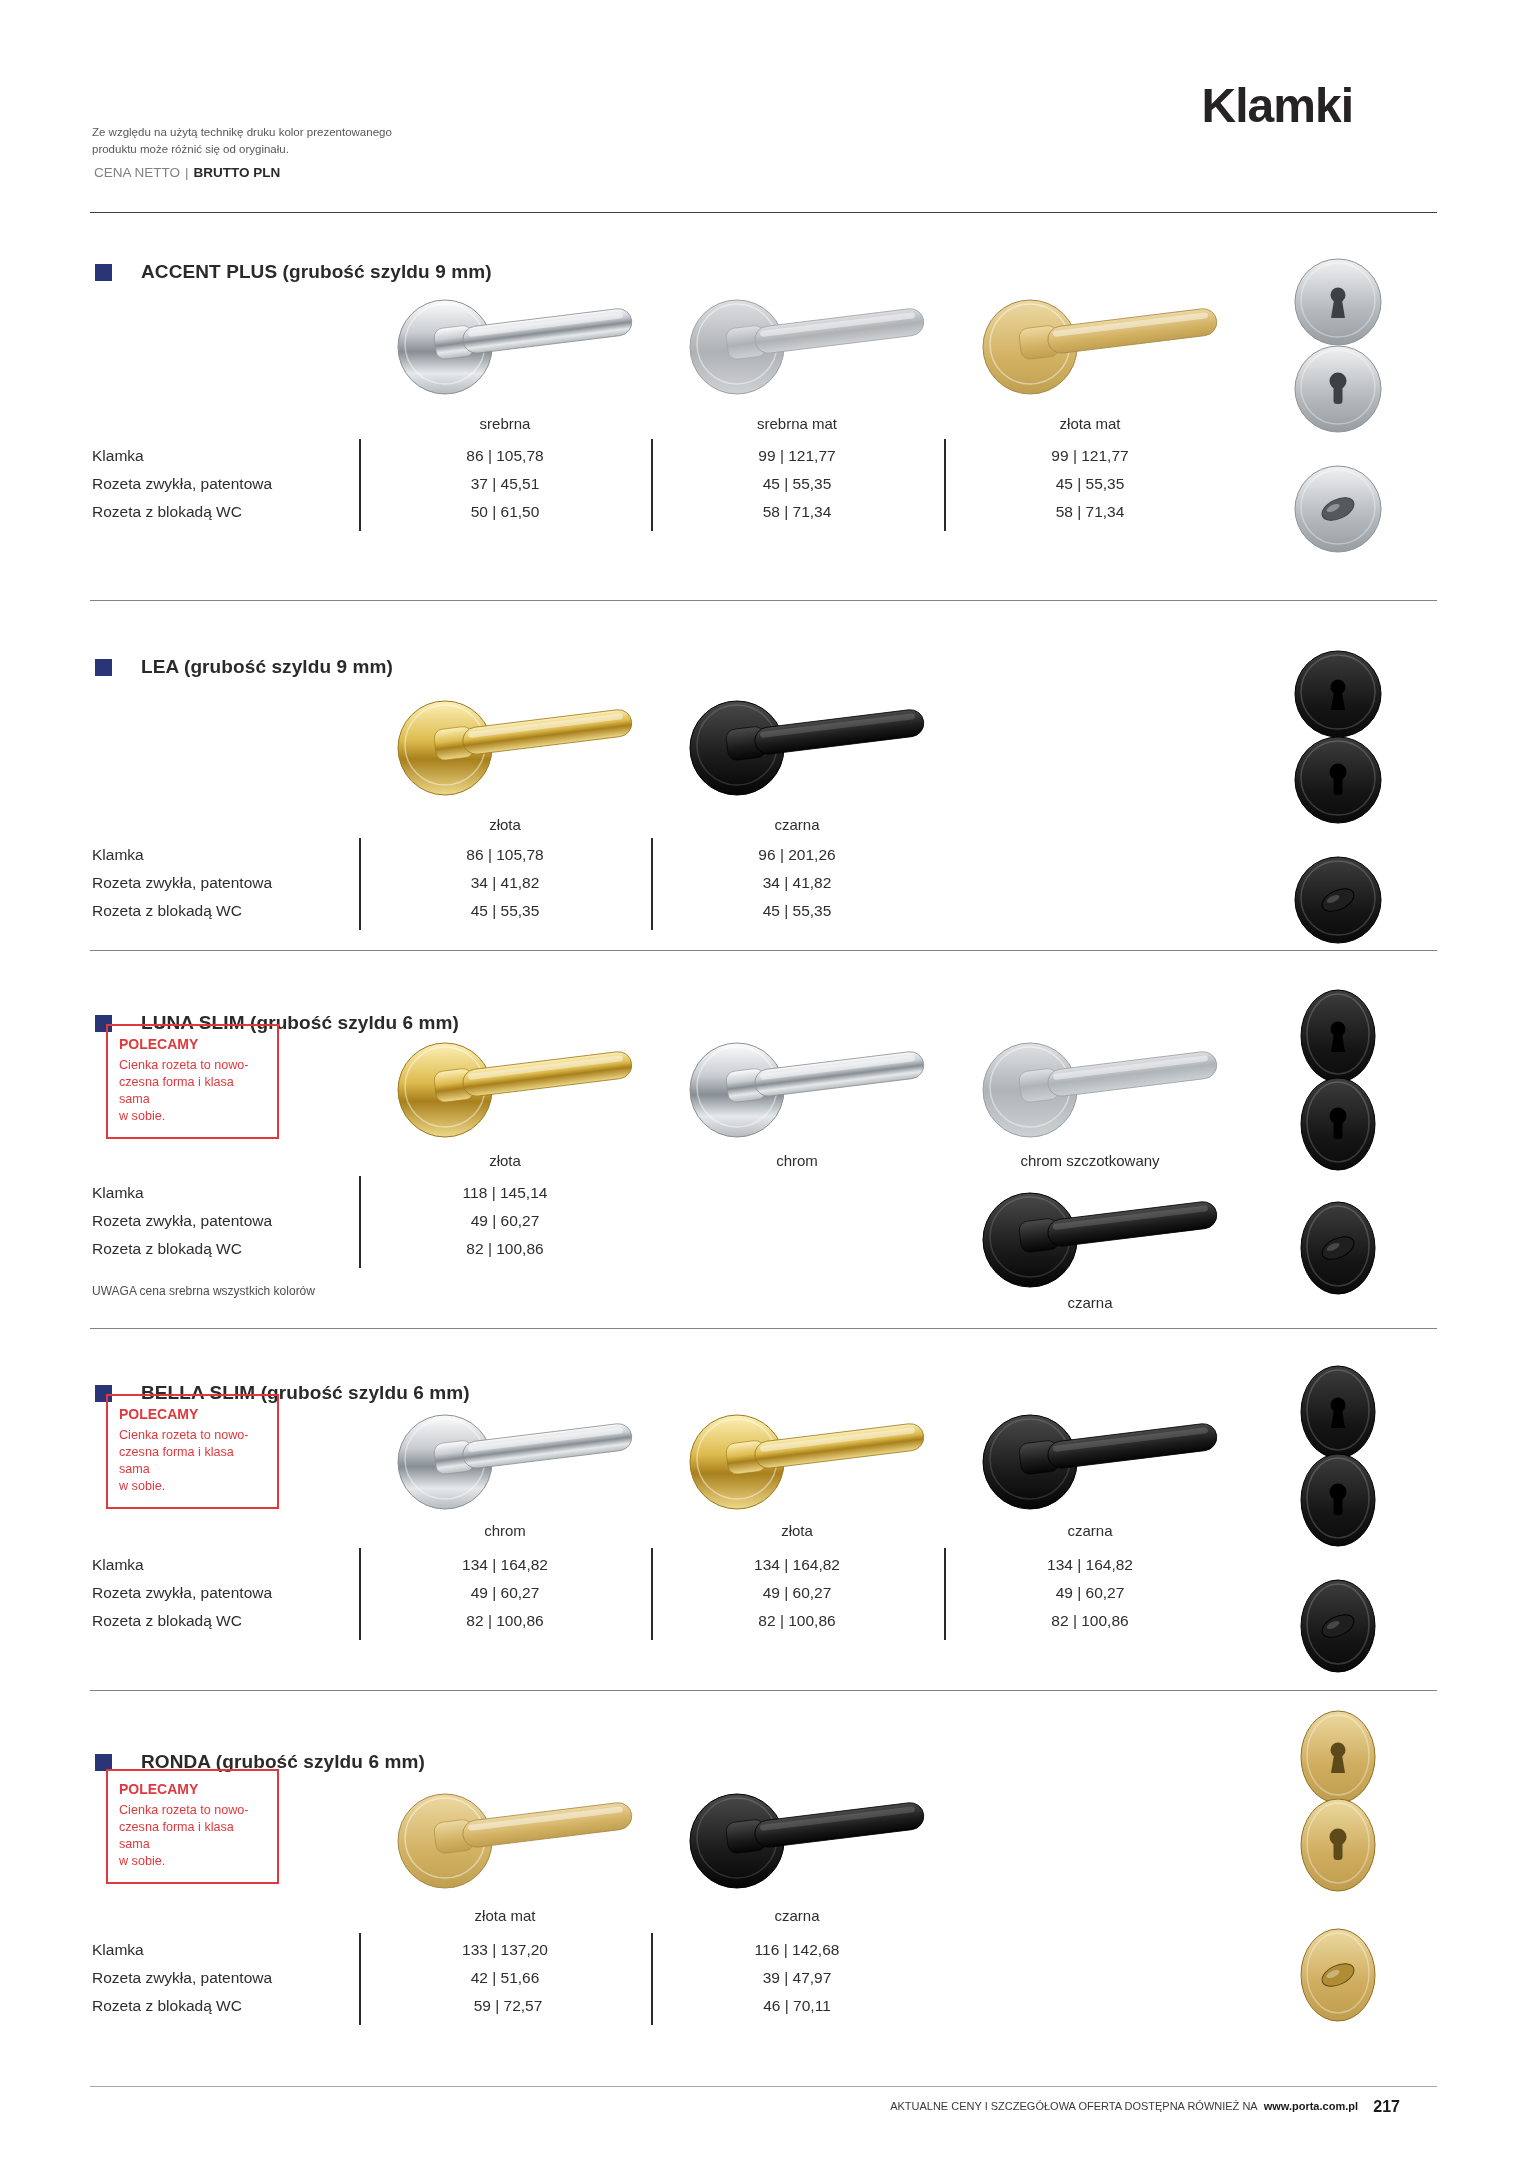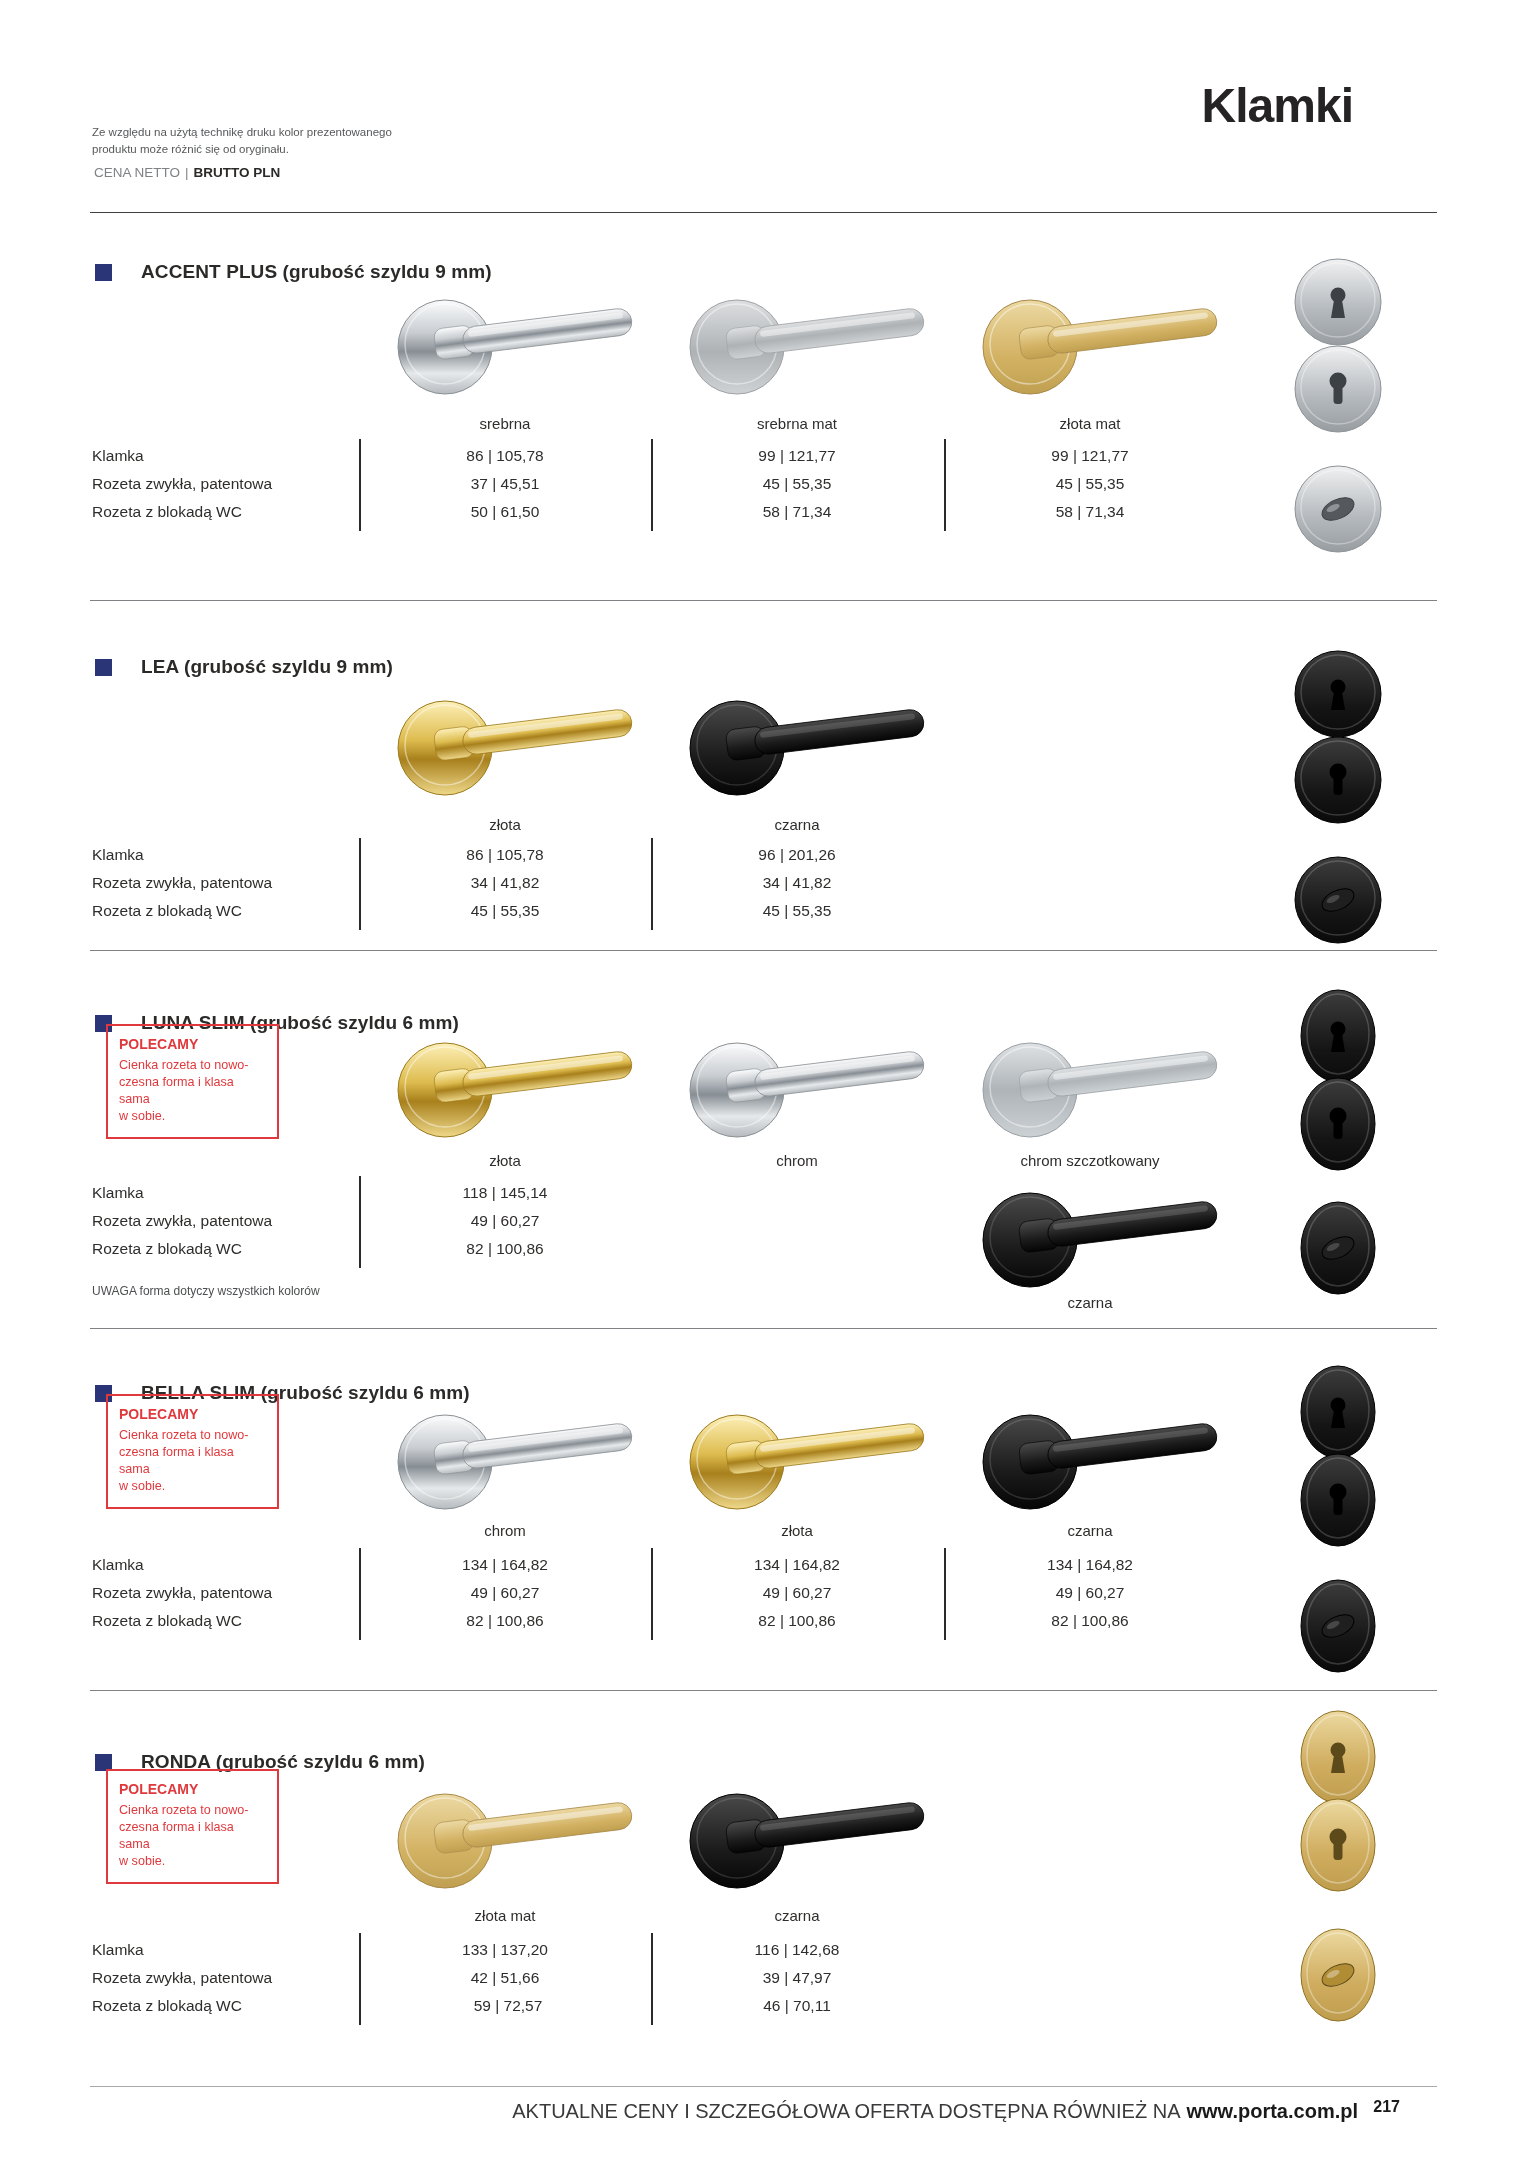--- a/index.html
+++ b/index.html
@@ -26,21 +26,21 @@
   .polecamy .pl{font-size:12.6px;line-height:17px;}
 
   .handle{position:absolute;width:260px;height:118px;}
   .col-label{position:absolute;width:280px;text-align:center;font-size:15px;color:#2f2e2d;}
   .row-label{position:absolute;left:92px;font-size:15.5px;color:#2f2e2d;white-space:nowrap;}
   .value{position:absolute;width:220px;text-align:center;font-size:15.5px;color:#2f2e2d;white-space:nowrap;}
   .vbar{position:absolute;width:2px;background:#2b2a29;}
   .note{position:absolute;left:92px;font-size:12px;color:#4d4e50;}
   .rosette{position:absolute;left:1292px;width:92px;height:100px;}
 
-  .footer-text{position:absolute;top:2100px;right:169px;font-size:20px;color:#3a3a3c;white-space:nowrap;}
+  .footer-text{position:absolute;top:2100px;right:169px;font-size:11px;color:#3a3a3c;white-space:nowrap;}
   .footer-text .furl{font-weight:bold;color:#1a1a1a;margin-left:6px;}
   .pageno{position:absolute;top:2098px;right:127px;font-size:16px;font-weight:bold;color:#1a1a1a;}
 </style>
 </head>
 <body>
 
 <div class="page">
 
   <div class="disclaimer">
     <div>Ze względu na użytą technikę druku kolor prezentowanego</div>
@@ -239,21 +239,21 @@
     </g>
   </svg></div>
       <div class="col-label" style="left: 950px; top: 298px;">czarna</div>
       <div class="row-label" style="top: 188px;">Klamka</div>
       <div class="value" style="left: 395px; top: 188px;">118 | 145,14</div>
       <div class="row-label" style="top: 216px;">Rozeta zwykła, patentowa</div>
       <div class="value" style="left: 395px; top: 216px;">49 | 60,27</div>
       <div class="row-label" style="top: 244px;">Rozeta z blokadą WC</div>
       <div class="value" style="left: 395px; top: 244px;">82 | 100,86</div>
       <div class="vbar" style="left: 359px; top: 180px; height: 92px;"></div>
-      <div class="note" style="top: 288px;">UWAGA forma dotyczy wszystkich kolorów</div>
+      <div class="note" style="top: 288px;">UWAGA cena srebrna wszystkich kolorów</div>
       <div class="rosette" style="top: -12px;"><svg width="92" height="100" viewBox="0 0 92 100">
     <ellipse cx="46" cy="52" rx="37" ry="46" fill="url(#g-ros-black)" stroke="#000000" stroke-width="1"></ellipse>
     <ellipse cx="46" cy="50" rx="31" ry="40" fill="none" stroke="rgba(255,255,255,.18)" stroke-width="1.5"></ellipse>
     <circle cx="46" cy="45" r="7.5" fill="#000000"></circle>
           <path d="M42 50 L39 68 L53 68 L50 50 Z" fill="#000000"></path>
   </svg></div>
       <div class="rosette" style="top: 76px;"><svg width="92" height="100" viewBox="0 0 92 100">
     <ellipse cx="46" cy="52" rx="37" ry="46" fill="url(#g-ros-black)" stroke="#000000" stroke-width="1"></ellipse>
     <ellipse cx="46" cy="50" rx="31" ry="40" fill="none" stroke="rgba(255,255,255,.18)" stroke-width="1.5"></ellipse>
     <circle cx="46" cy="44" r="8.5" fill="#000000"></circle>

